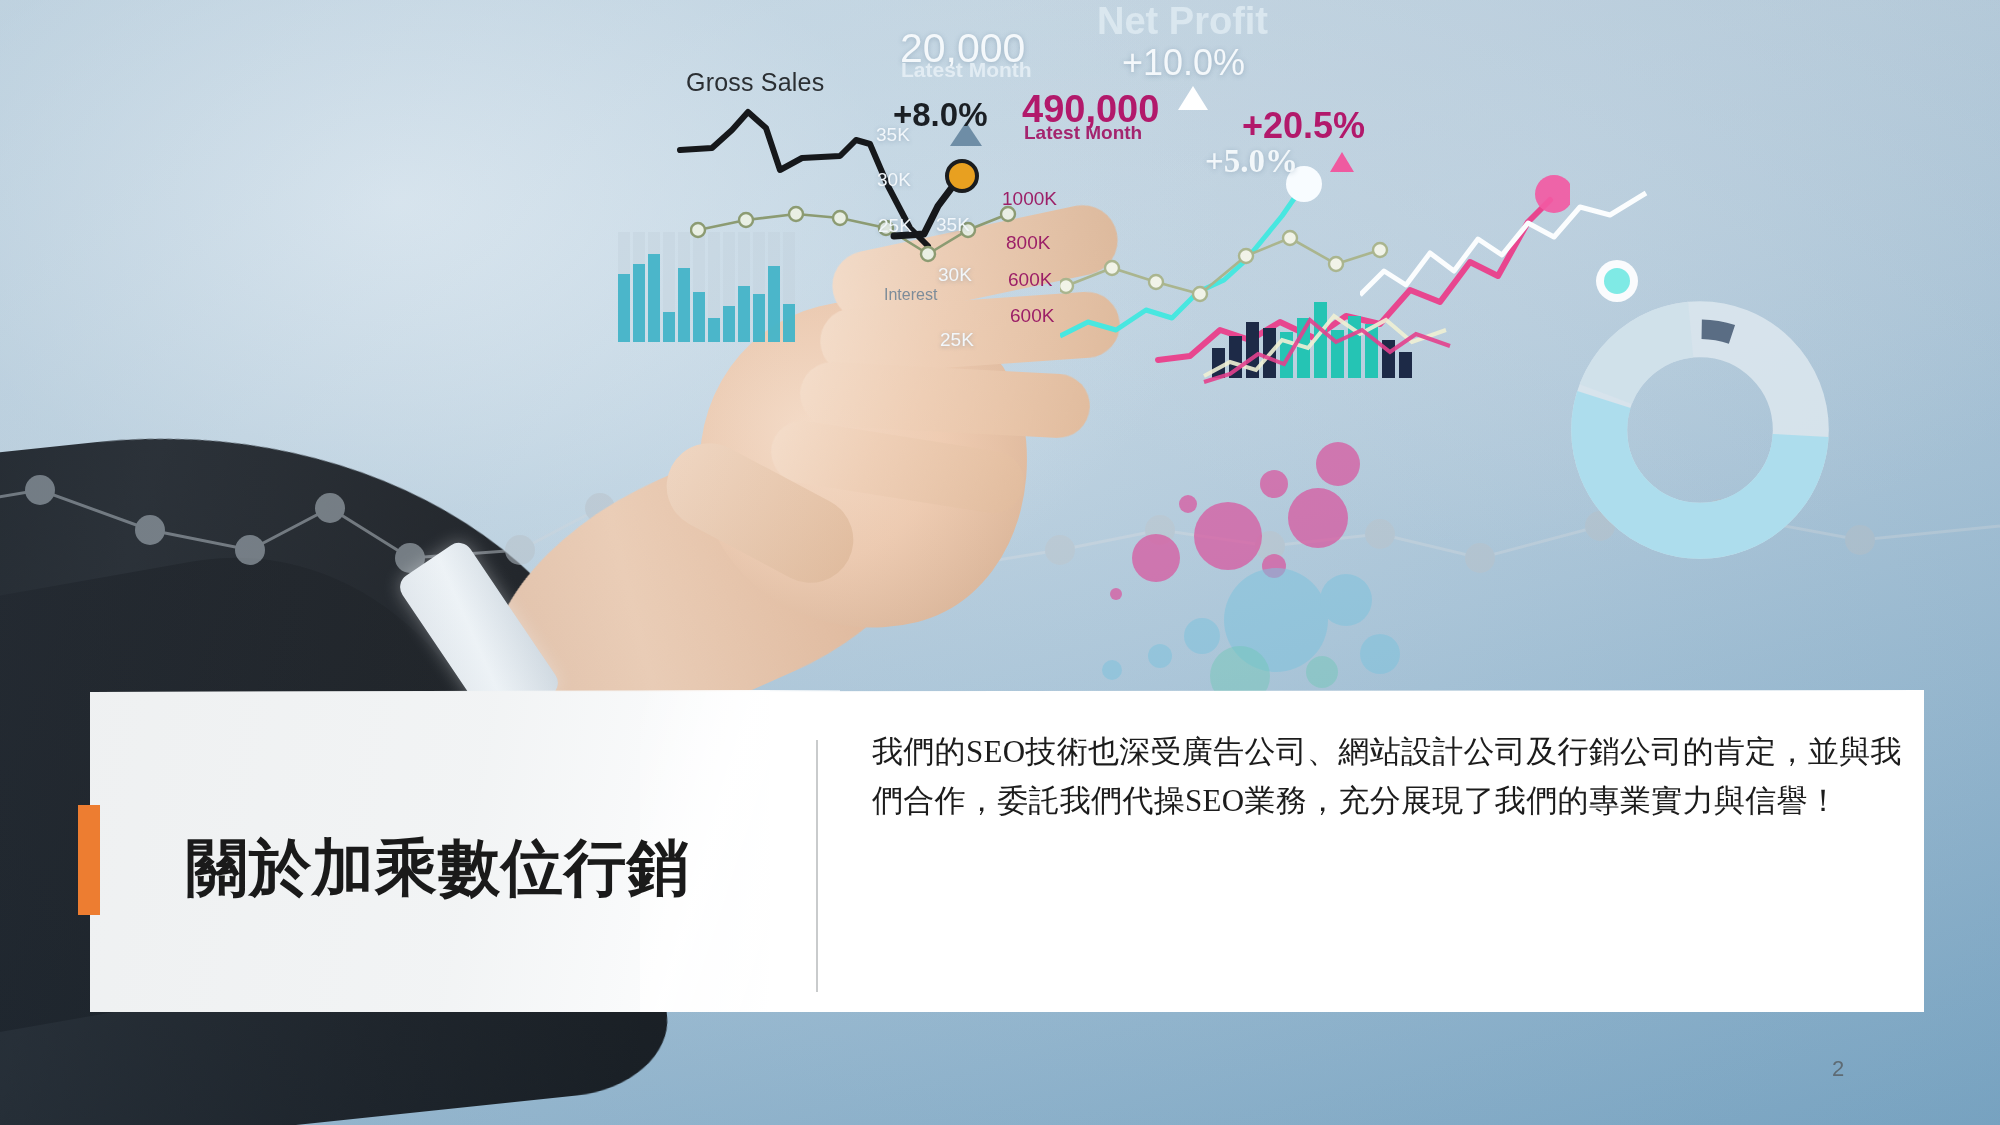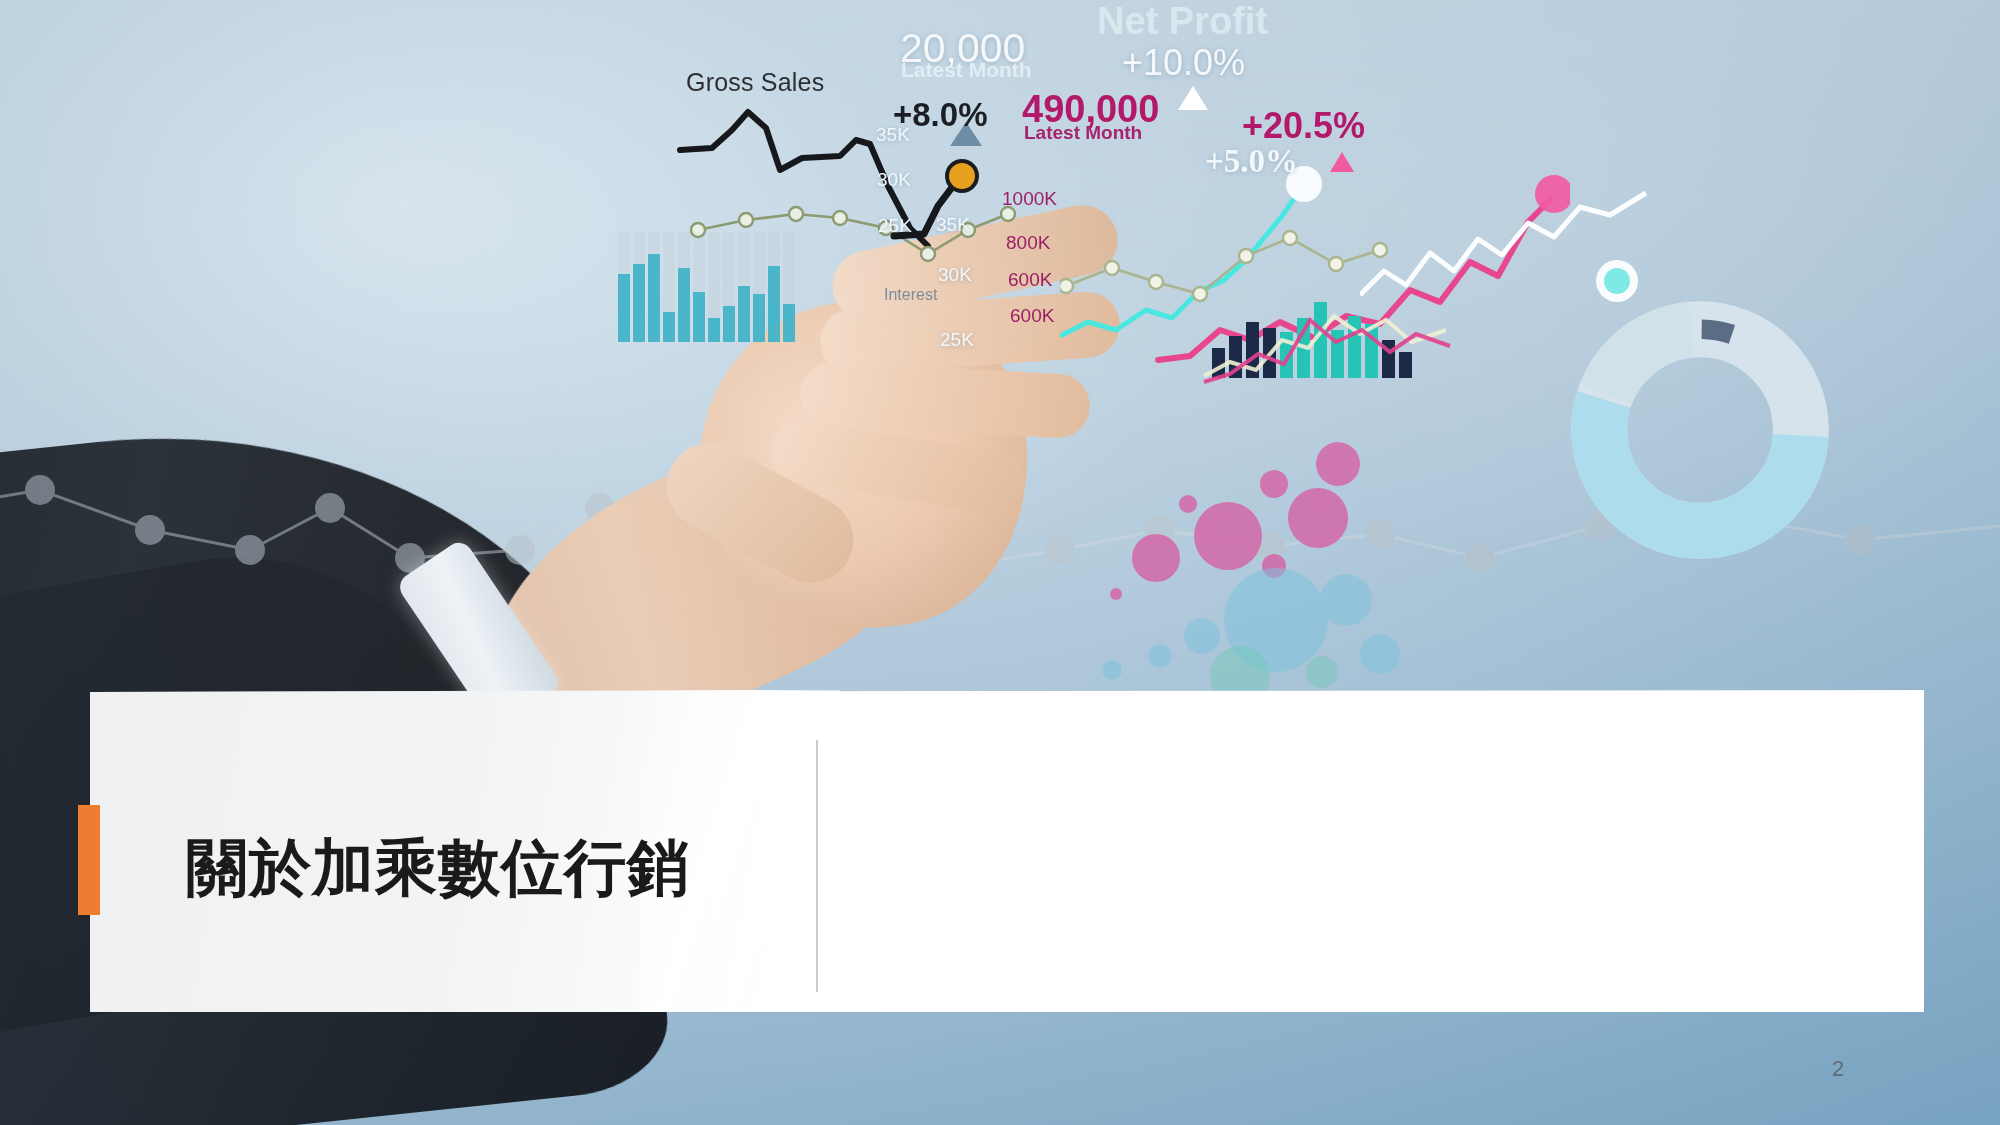--- a/index.html
+++ b/index.html
@@ -445,16 +445,17 @@
   <div class="panel-tint"></div>
   <div class="panel-sheen"></div>
 
   <div class="accent-bar"></div>
 
   <h1 class="title">關於加乘數位行銷</h1>
 
   <div class="divider"></div>
 
   <div class="body-col">
+    <p class="para">我們的SEO技術也深受廣告公司、網站設計公司及行銷公司的肯定，並與我們合作，委託我們代操SEO業務，充分展現了我們的專業實力與信譽！</p>
   </div>
 
   <div class="page-num">2</div>
 </div>
 
 </body></html>

